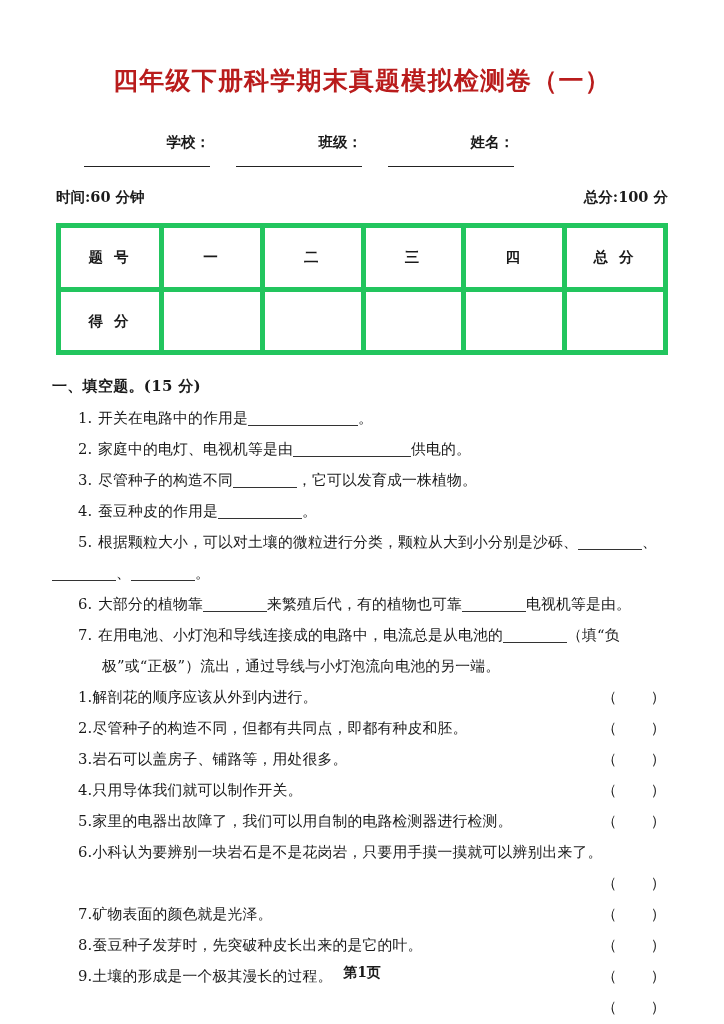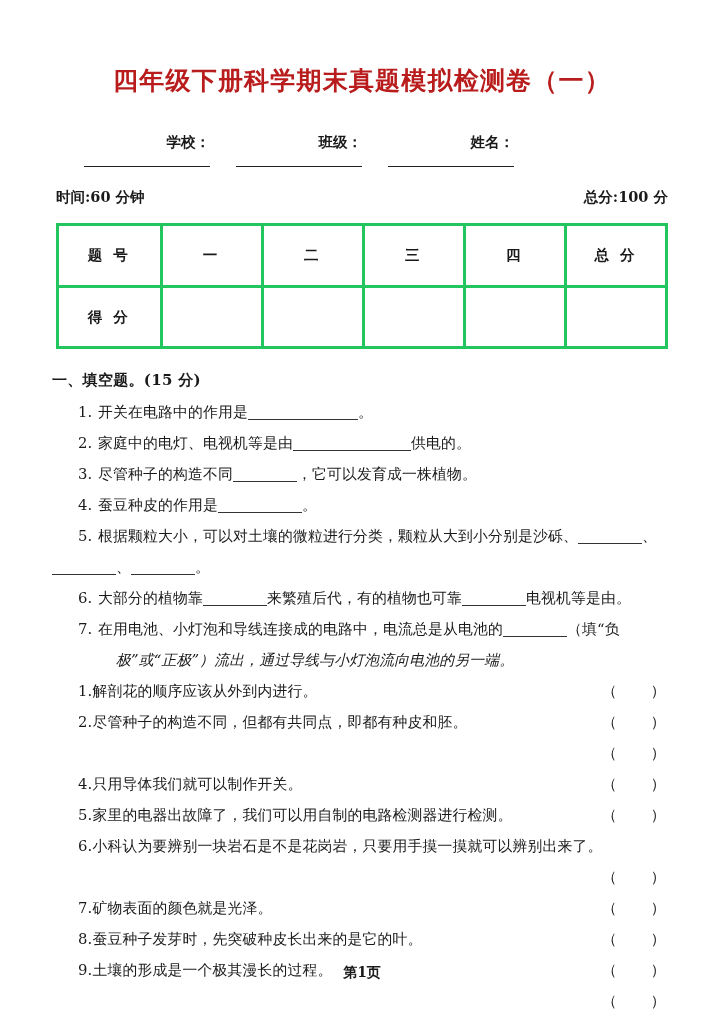--- a/index.html
+++ b/index.html
@@ -77,21 +77,21 @@
   .score-table-wrap {
     padding: 0 56px;
     margin-top: 16px;
   }
   table.score-table {
     width: 100%;
     border-collapse: collapse;
     table-layout: fixed;
   }
   table.score-table td {
-    border: 3px solid #22c55e;
+    border: 5px solid #22c55e;
     height: 26px;
     text-align: center;
     vertical-align: middle;
     font-size: 14.5px;
     font-weight: bold;
     letter-spacing: 3px;
     padding: 16px;
   }
   table.score-table td.head-cell { height: 27px; }
   table.score-table col.c-label { width: 17%; }
@@ -133,21 +133,21 @@
   .blk-l  { width: 110px; }
   .blk-xl { width: 118px; }
 
   
   .q-cont {
     font-size: 14.8px;
     line-height: 31px;
     margin-left: 26px;
     letter-spacing: 0.2px;
   }
-  .q-cont.indent { margin-left: 64px; font-style: italic; }
+  .q-cont.indent { margin-left: 50px; }
   .q-cont.flush  { margin-left: 0px; }
 
   
   .tf-item {
     display: flex;
     align-items: baseline;
     font-size: 14.8px;
     line-height: 31px;
     margin-left: 26px;
     letter-spacing: 0.2px;
@@ -259,20 +259,21 @@
             <span class="tf-text">1.解剖花的顺序应该从外到内进行。</span>
             <span class="tf-spacer"></span>
             <span class="tf-paren"><span class="pl">（</span><span>）</span></span>
           </div>
           <div class="tf-item tf-block">
             <span class="tf-text">2.尽管种子的构造不同，但都有共同点，即都有种皮和胚。</span>
             <span class="tf-spacer"></span>
             <span class="tf-paren"><span class="pl">（</span><span>）</span></span>
           </div>
           <div class="tf-item tf-block">
+            <span class="tf-text">3.岩石可以盖房子、铺路等，用处很多。</span>
             <span class="tf-spacer"></span>
             <span class="tf-paren"><span class="pl">（</span><span>）</span></span>
           </div>
           <div class="tf-item tf-block">
             <span class="tf-text">4.只用导体我们就可以制作开关。</span>
             <span class="tf-spacer"></span>
             <span class="tf-paren"><span class="pl">（</span><span>）</span></span>
           </div>
           <div class="tf-item tf-block">
             <span class="tf-text">5.家里的电器出故障了，我们可以用自制的电路检测器进行检测。</span>

